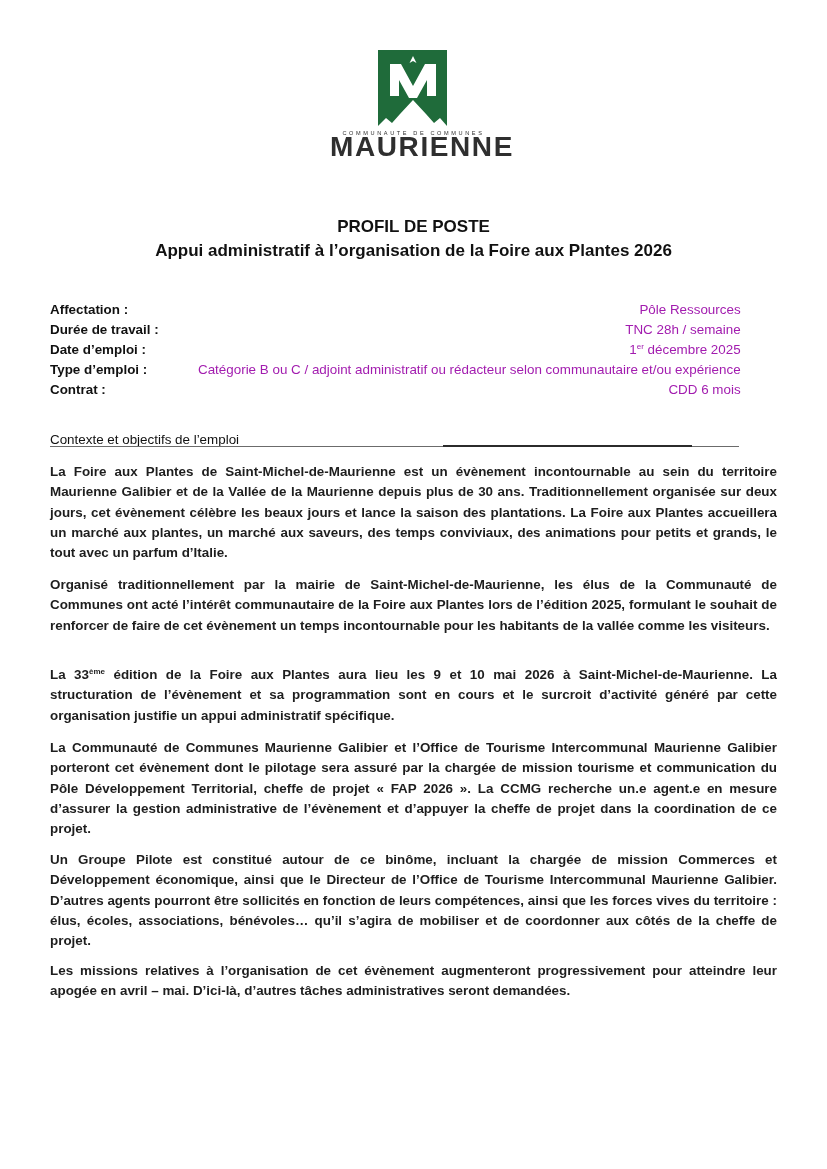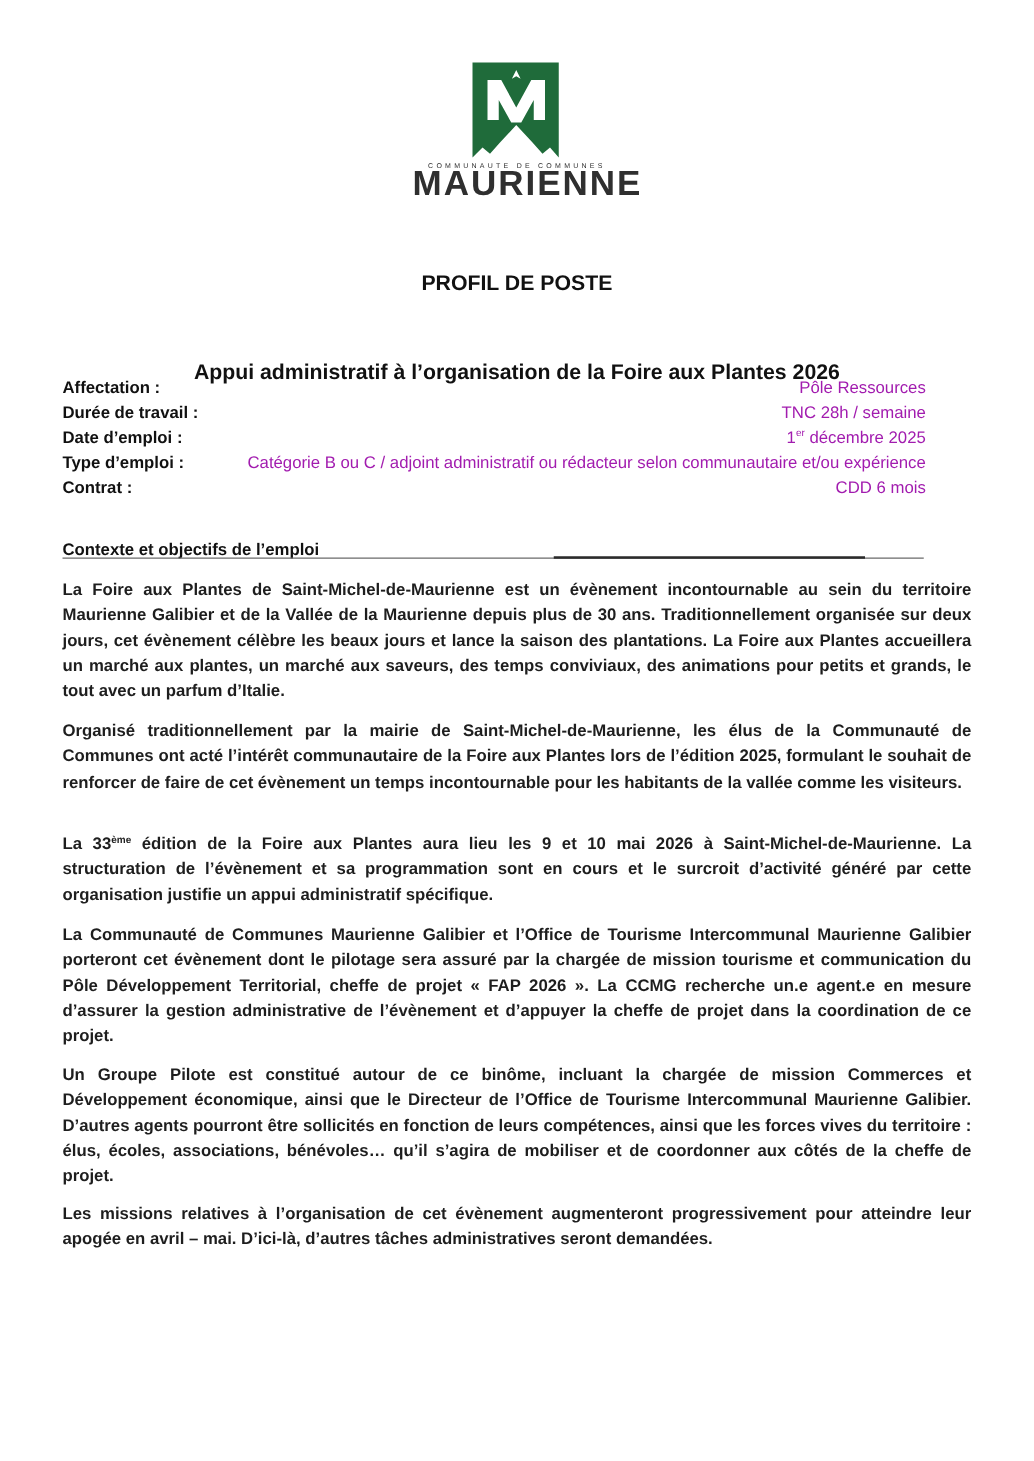--- a/index.html
+++ b/index.html
@@ -8,29 +8,29 @@
 
   .logo { position: absolute; left: 330px; top: 48px; width: 167px; height: 132px; }
   .logo svg { display: block; }
   .logo-caption { position: absolute; left: 0; width: 167px; text-align: center; color: #2f2f2f; }
   .logo-sub { top: 82px; font-size: 5.6px; letter-spacing: 2.6px; font-weight: 400; }
   .logo-line1 { top: 87px; font-size: 28px; font-weight: 700; letter-spacing: 1.6px; line-height: 24px; }
   .logo-line2 { top: 109px; font-size: 22.5px; font-weight: 700; letter-spacing: 1.6px; line-height: 24px; }
 
   .title { position: absolute; left: 0; width: 827px; text-align: center; font-weight: 700; color: #111; }
   .title1 { top: 217px; font-size: 17px; text-align: center; }
-  .title2 { top: 241px; font-size: 17px; margin-top: 47px; }
+  .title2 { top: 241px; font-size: 17px; }
 
   .info { position: absolute; left: 50px; top: 300px; }
   .info-row { display: flex; height: 20px; line-height: 20px; font-size: 13.4px; justify-content: space-between; }
   .info-label { width: 148px; font-weight: 700; color: #111; }
   .info-value { color: #a21caf; white-space: nowrap; }
   sup { font-size: 8px; line-height: 0; vertical-align: 5px; }
 
-  .section-head { position: absolute; left: 50px; top: 432px; font-size: 13.4px; font-weight: 700; color: #111; }
+  .section-head { position: absolute; left: 50px; top: 432px; font-size: 13.4px; font-weight: 400; color: #111; }
   .rule-thin { position: absolute; left: 50px; top: 446px; width: 689px; height: 1px; background: #6b6b6b; }
   .rule-thick { position: absolute; left: 443px; top: 445px; width: 249px; height: 2px; background: #2b2b2b; }
 
   .body { position: absolute; left: 50px; width: 727px; }
   .para { margin: 0; font-size: 13.4px; line-height: 20.3px; text-align: justify; color: #1e1e1e; font-weight: bold; }
   .p1 { top: 462px; }
   .p2 { top: 575px; }
   .p3 { top: 665px; }
   .p4 { top: 738px; }
   .p5 { top: 850px; }

